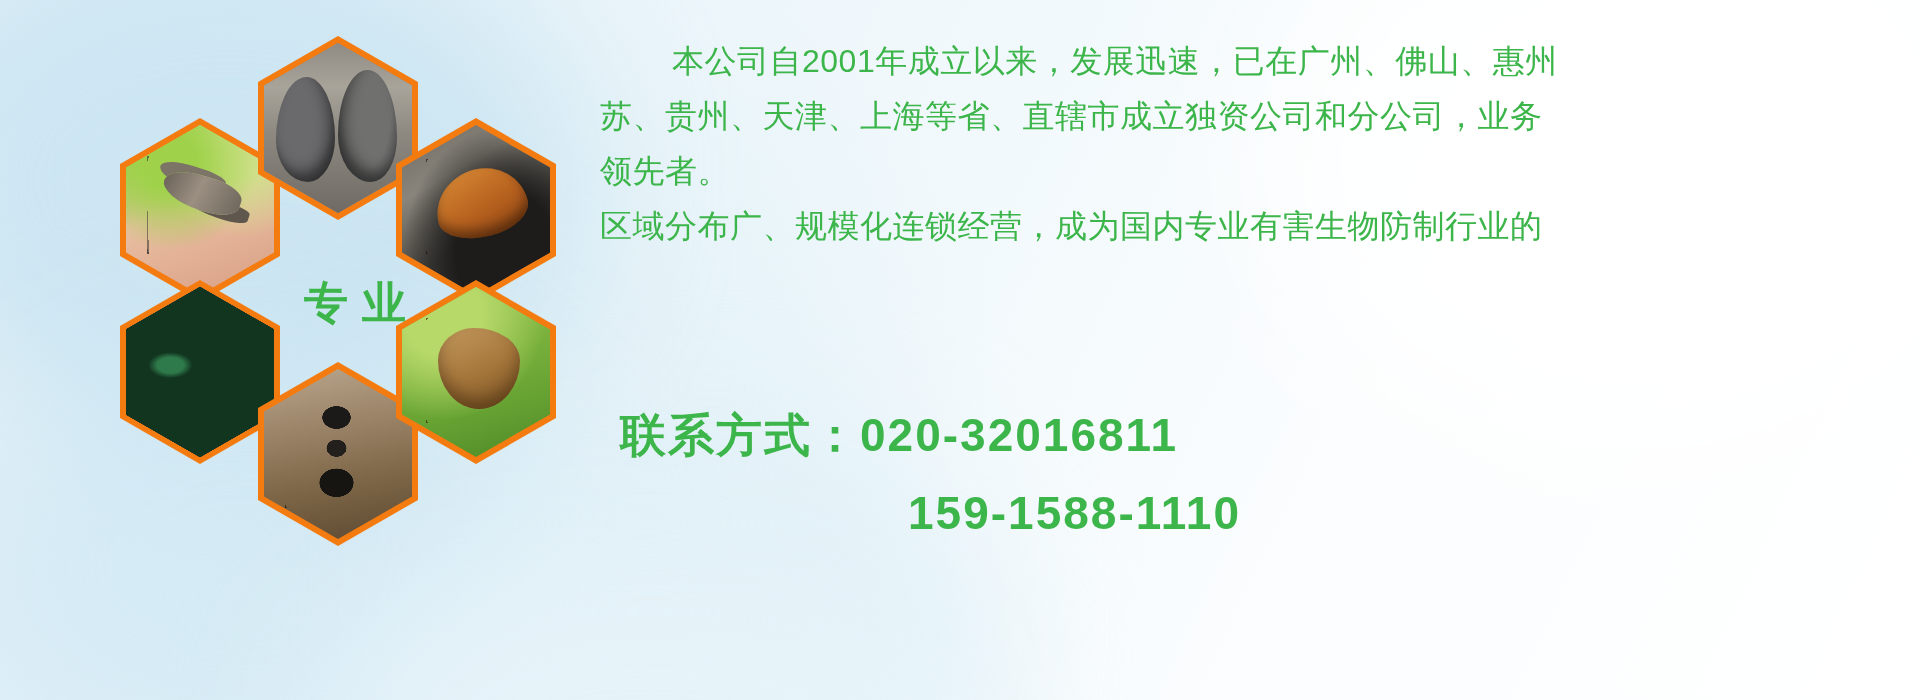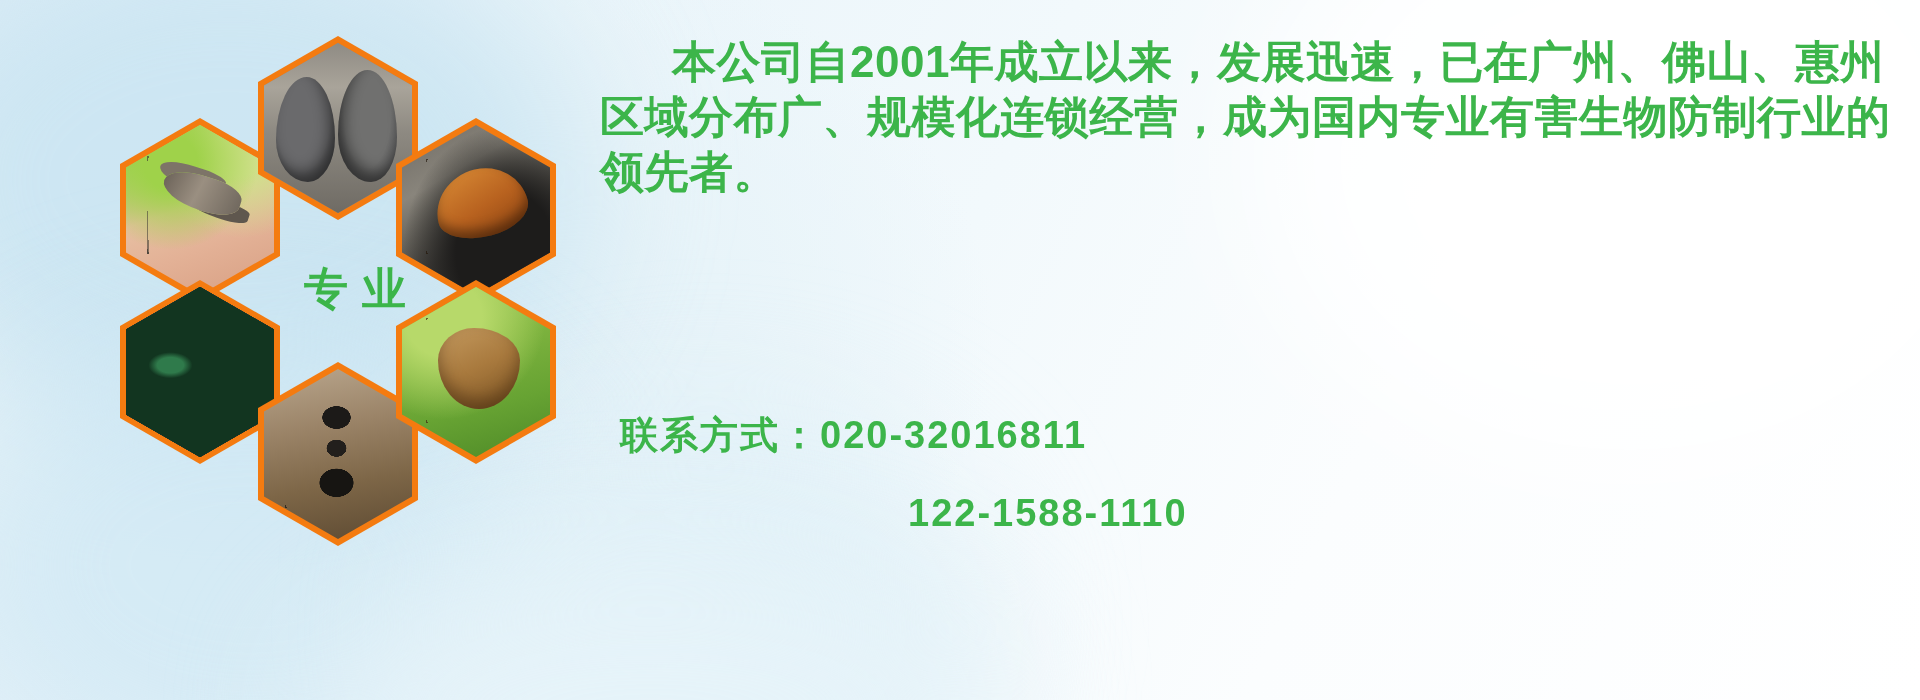--- a/index.html
+++ b/index.html
@@ -136,41 +136,41 @@
   }
   .ph-ant:after{
     content:"";position:absolute;left:14%;top:16%;width:72%;height:66%;
     background:
       linear-gradient(62deg,rgba(25,22,18,.7) 0 2px,rgba(0,0,0,0) 2px 100%),
       linear-gradient(118deg,rgba(25,22,18,.65) 0 2px,rgba(0,0,0,0) 2px 100%);
   }
 
   
   #combLabel{
-    position:absolute;left:180px;top:176px;width:190px;height:210px;
+    position:absolute;left:180px;top:190px;width:190px;height:210px;
     display:flex;flex-direction:column;align-items:center;justify-content:center;
     gap:18px;z-index:5;
   }
   #combLabel span{
     color:#3cb54a;font-size:44px;font-weight:bold;letter-spacing:14px;
     text-indent:14px;line-height:1;
     font-family:"Liberation Sans","DejaVu Sans",sans-serif;
   }
 
   
   #copy{position:absolute;left:600px;top:34px;width:1290px;}
   .para-line{
-    color:#3cb54a;font-size:44px;font-weight:bold;line-height:55px;
+    color:#3cb54a;font-size:32px;font-weight:normal;line-height:55px;
     white-space:nowrap;letter-spacing:.5px;
   }
   .para-line.first{text-indent:72px;}
 
   #contact{position:absolute;left:620px;top:396px;width:1280px;}
   .contact-line{
-    color:#3cb54a;font-weight:bold;font-size:38px;line-height:78px;
+    color:#3cb54a;font-weight:bold;font-size:46px;line-height:78px;
     white-space:nowrap;letter-spacing:2px;
   }
   .contact-line.second{padding-left:288px;}
 </style>
 </head>
 <body>
 
 <div id="banner">
 
   <div class="wash w1"></div>
@@ -217,22 +217,23 @@
         </div>
     </div>
 
     <div id="combLabel">
       <span>专业</span>
     </div>
   </div>
 
   <div id="copy">
     <div class="para-line first">本公司自2001年成立以来，发展迅速，已在广州、佛山、惠州</div>
+    <div class="para-line">苏、贵州、天津、上海等省、直辖市成立独资公司和分公司，业务</div>
+    <div class="para-line">领先者。</div>
     <div class="para-line">区域分布广、规模化连锁经营，成为国内专业有害生物防制行业的</div>
-    <div class="para-line">领先者。</div>
   </div>
 
   <div id="contact">
     <div class="contact-line">联系方式：020-32016811</div>
-    <div class="contact-line second">122-1588-1110</div>
+    <div class="contact-line second">159-1588-1110</div>
   </div>
 
 </div>
 
 </body></html>

